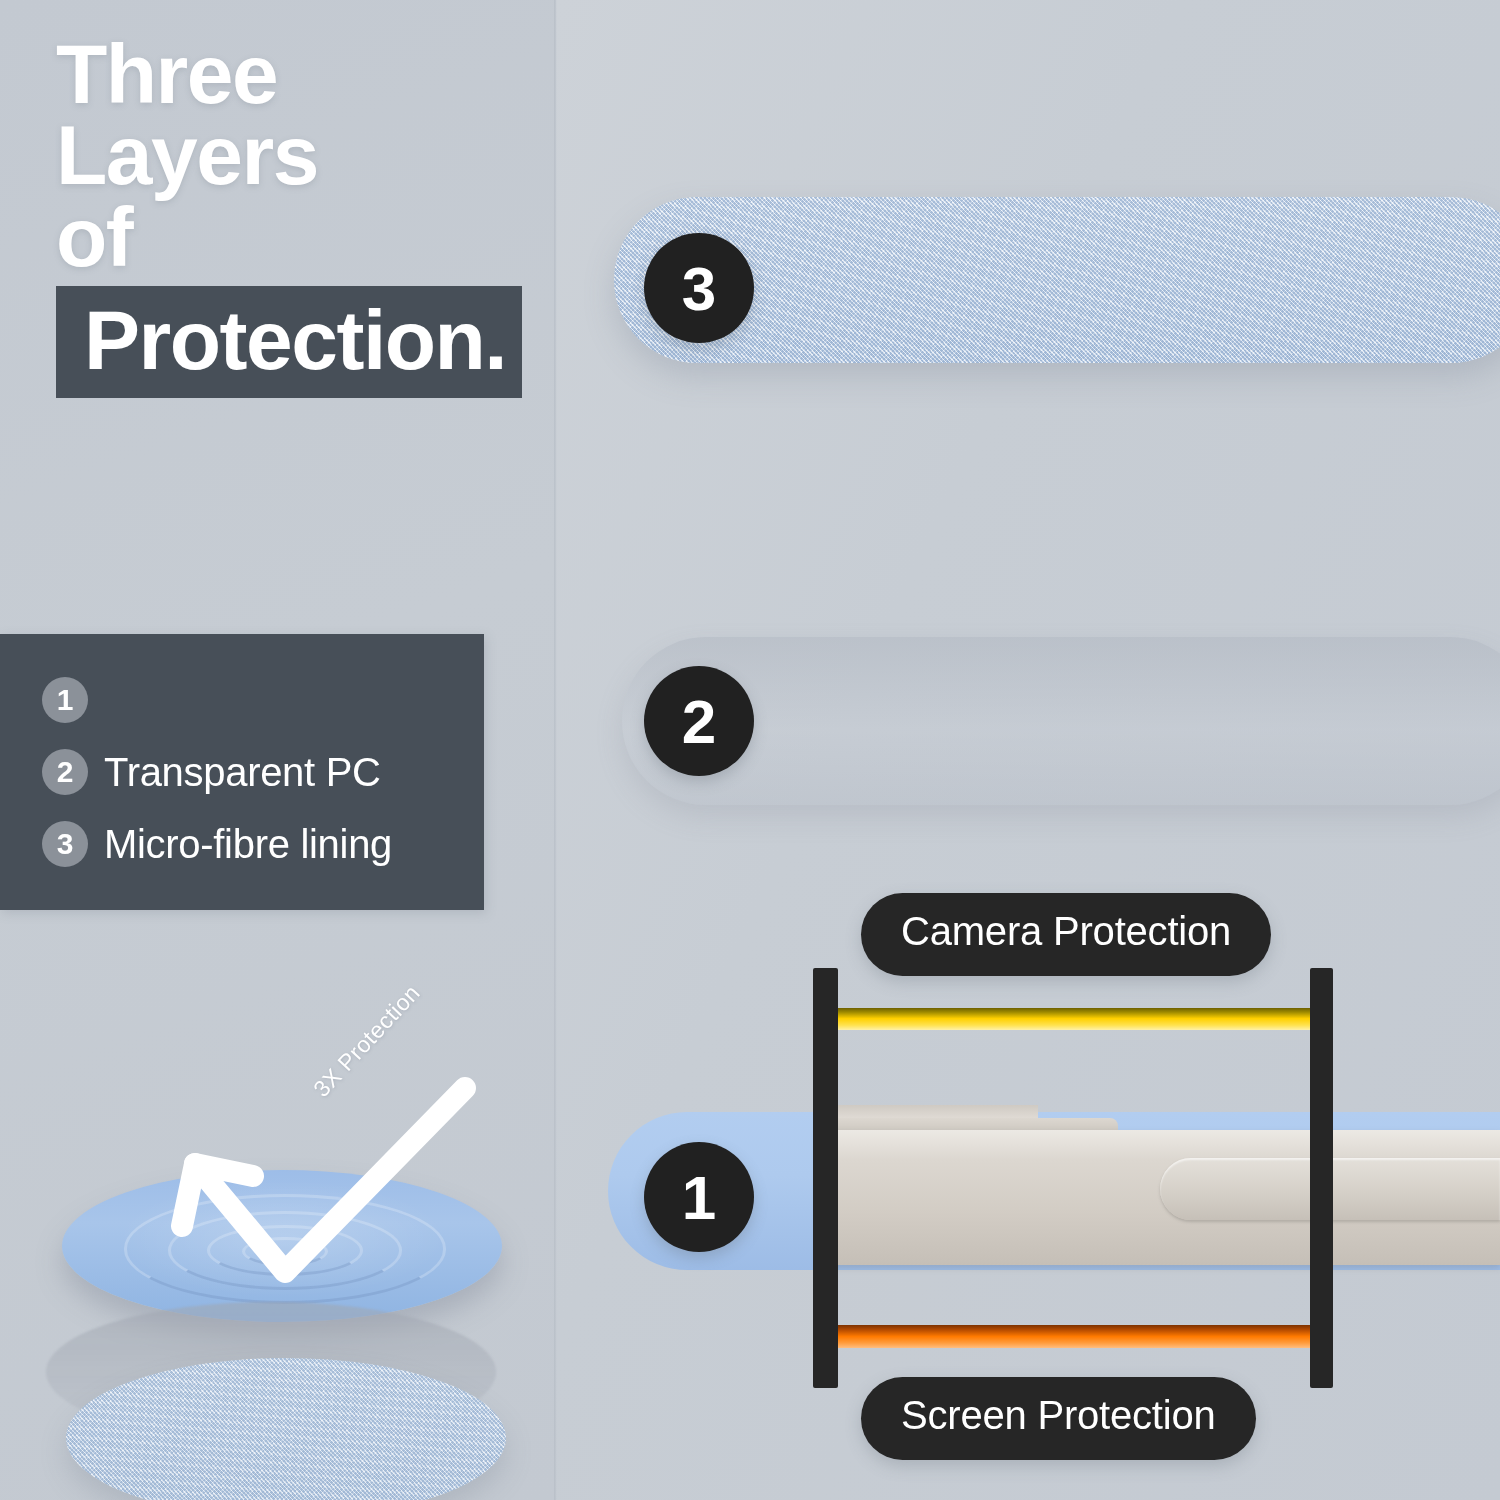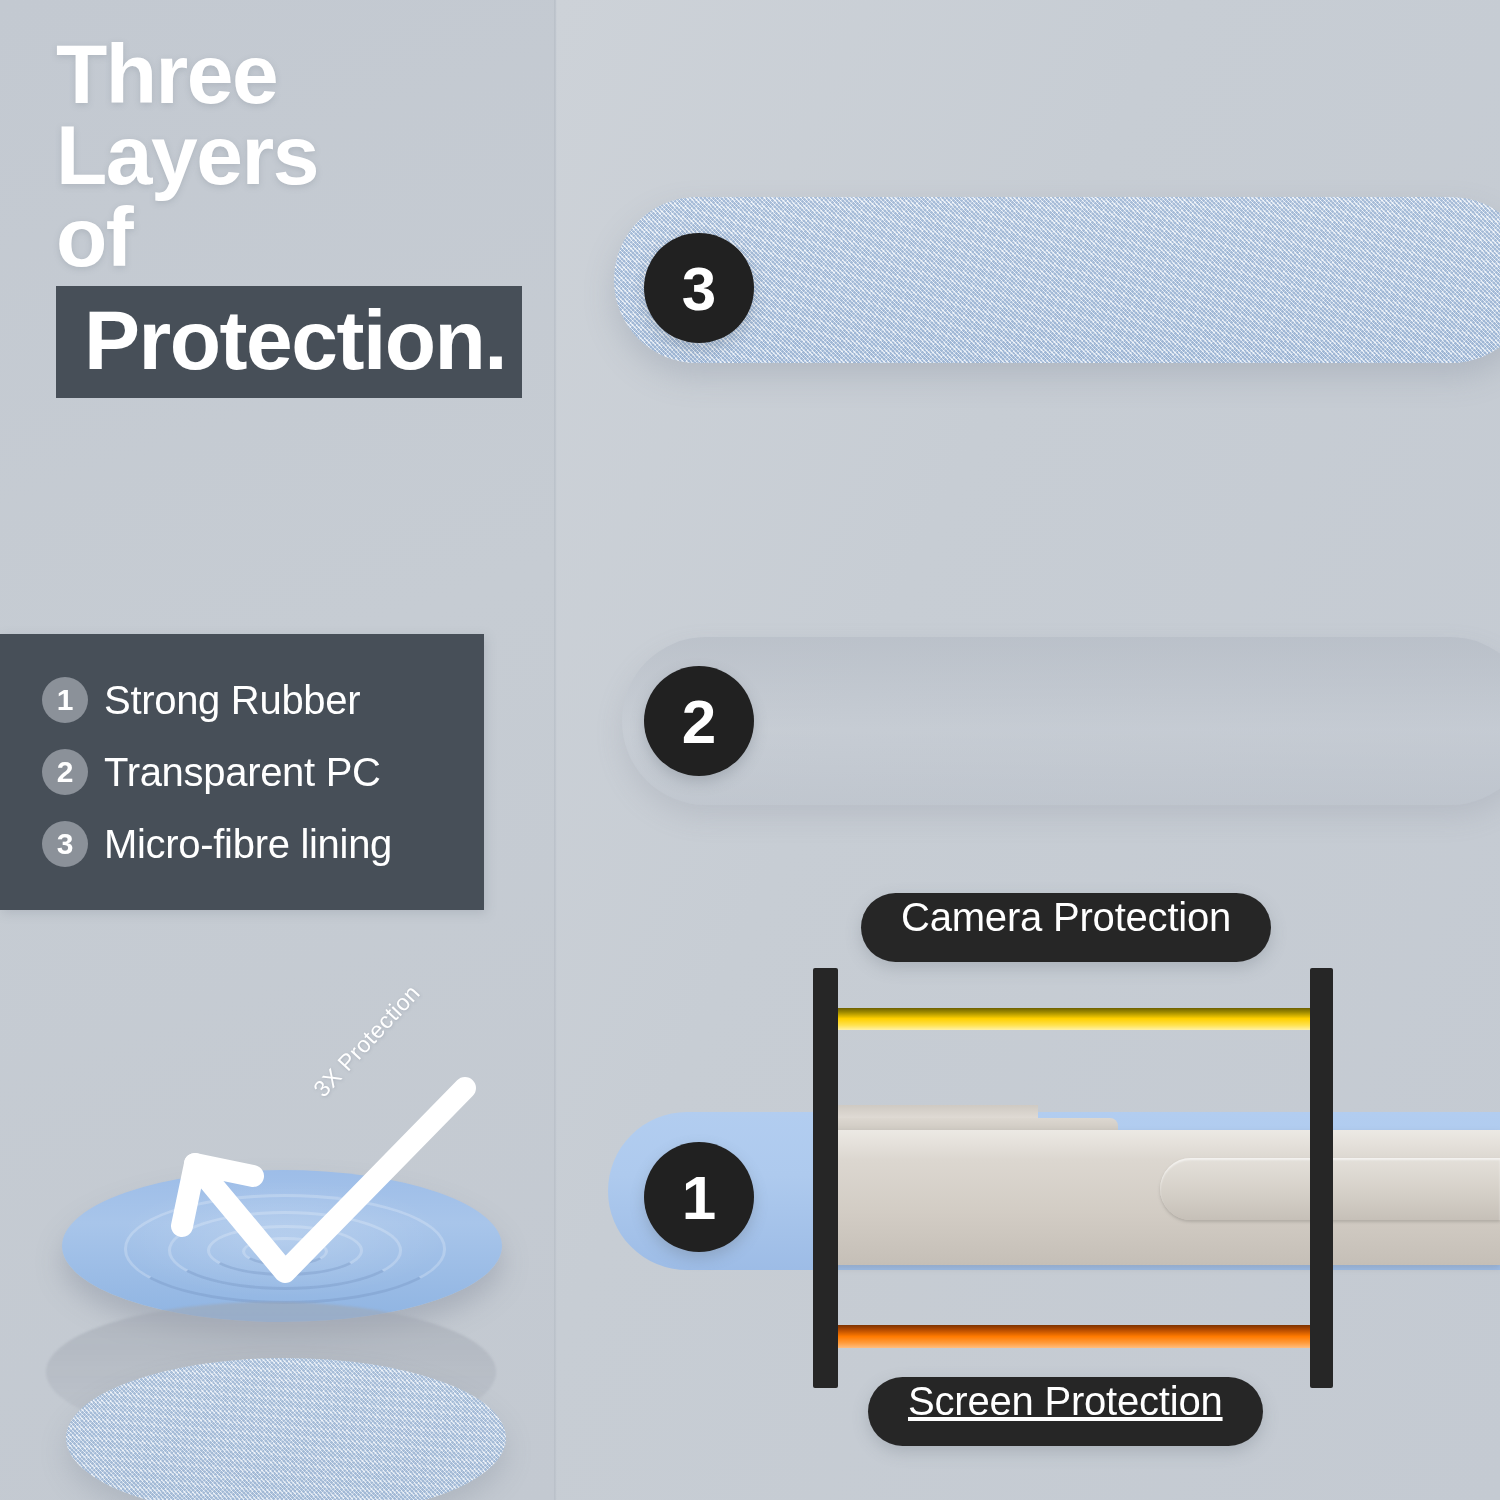--- a/index.html
+++ b/index.html
@@ -264,26 +264,26 @@
   }
 
   .pill {
     position: absolute;
     background: #262626;
     color: #ffffff;
     border-radius: 48px;
     font-size: 40px;
     font-weight: 400;
     letter-spacing: -0.2px;
-    padding: 2px 40px 22px 40px;
+    padding: 16px 40px 22px 40px;
     white-space: nowrap;
     box-shadow: 0 6px 16px rgba(110,118,130,.30);
   }
   .pill-camera { left: 305px; top: -47px; }
-  .pill-screen { left: 312px; top: 437px; text-decoration: underline; }
+  .pill-screen { left: 305px; top: 437px; }
 
   
   .badge {
     position: absolute;
     width: 110px; height: 110px;
     border-radius: 50%;
     background: #212121;
     color: #ffffff;
     font-size: 62px;
     font-weight: 700;
@@ -310,21 +310,20 @@
     <span class="line">Layers</span>
     <span class="line">of</span>
     <span class="hl-box">Protection.</span>
   </div>
 
   <div class="legend">
     <div class="legend-list">
 
       <div class="legend-row">
         <div class="legend-num">1</div>
-        <div class="legend-label">Strong Rubber</div>
       </div>
 
       <div class="legend-row">
         <div class="legend-num">2</div>
         <div class="legend-label">Transparent PC</div>
       </div>
 
       <div class="legend-row">
         <div class="legend-num">3</div>
         <div class="legend-label">Micro-fibre lining</div>

